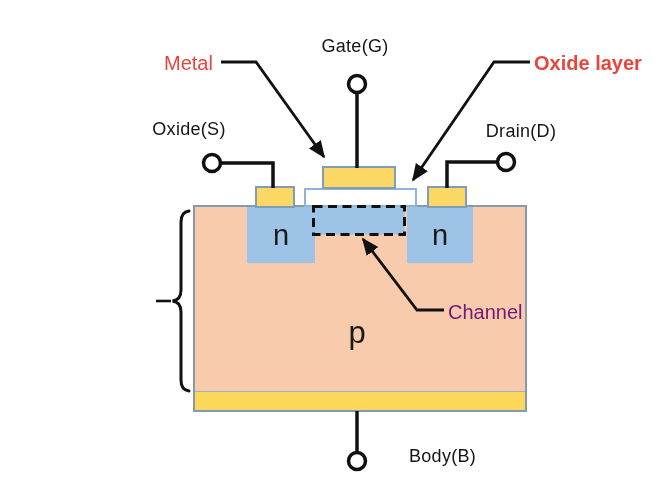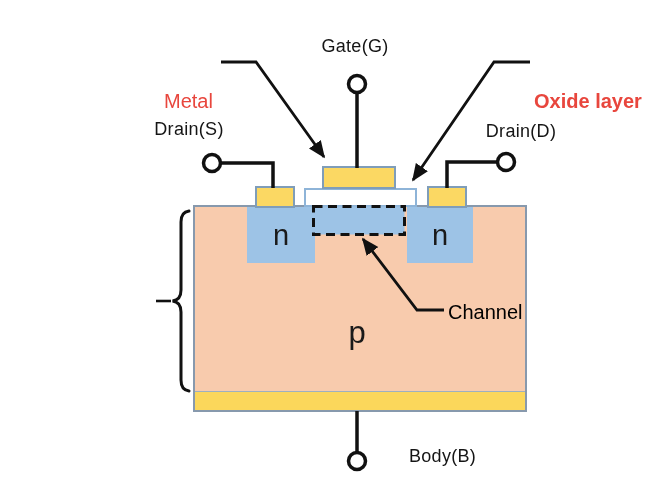--- a/index.html
+++ b/index.html
@@ -4,22 +4,22 @@
 <style>
   html,body{margin:0;padding:0;background:#fff;}
   .canvas{
     position:relative;width:666px;height:500px;background:#ffffff;
     font-family:"Liberation Sans","DejaVu Sans",sans-serif;
     color:#111;overflow:hidden;
   }
   .abs{position:absolute;}
   svg.overlay{position:absolute;left:0;top:0;width:666px;height:500px;pointer-events:none;}
   .terminal-label{font-size:18px;font-weight:400;letter-spacing:0.3px;white-space:nowrap;color:#151515;}
-  .red-label{font-size:20px;color:#e8463d;white-space:nowrap;margin-top:38px;}
-  .black-label{font-size:20px;color:#000000;white-space:nowrap;}
+  .red-label{font-size:20px;color:#e8463d;white-space:nowrap;}
+  .black-label{font-size:20px;color:#701a75;white-space:nowrap;}
   .center-x{transform:translateX(-50%);}
   
   .body-rect{
     left:193px;top:205px;width:334px;height:207px;
     background:#f8cbad;border:2px solid #8799ad;box-sizing:border-box;
   }
   .body-metal-strip{
     position:absolute;left:0;right:0;bottom:0;height:18px;
     background:#fbd75b;border-top:1px solid #9db0c0;
   }
@@ -95,21 +95,21 @@
 
     <polyline points="530,62 494,62 413,180" fill="none" stroke="#111" stroke-width="2.8" marker-end="url(#arrow)"></polyline>
 
     <polyline points="444,310 417,310 363,239" fill="none" stroke="#111" stroke-width="2.8" marker-end="url(#arrow)"></polyline>
 
     <line x1="156" y1="301" x2="171" y2="301" stroke="#111" stroke-width="2.6"></line>
     <path d="M 189 211 Q 181 212 181 222 L 181 290 Q 181 300 172.5 301 Q 181 302 181 312 L 181 380 Q 181 390 189 391" fill="none" stroke="#111" stroke-width="3" stroke-linecap="round"></path>
   </svg>
 
   <div class="abs terminal-label center-x" style="left:355px;top:36px;">Gate(G)</div>
-  <div class="abs terminal-label center-x" style="left:189px;top:119px;">Drain(S)</div>
+  <div class="abs terminal-label center-x" style="left:189px;top:119px;">Oxide(S)</div>
   <div class="abs terminal-label center-x" style="left:521px;top:121px;">Drain(D)</div>
   <div class="abs terminal-label" style="left:381px;top:446px;margin-left:28px;">Body(B)</div>
 
   <div class="abs red-label" style="left:164px;top:52px;">Metal</div>
   <div class="abs red-label" style="left:534px;top:52px;font-weight:bold;">Oxide layer</div>
 
   <div class="abs black-label" style="left:448px;top:301px;">Channel</div>
 
 </div>
 

